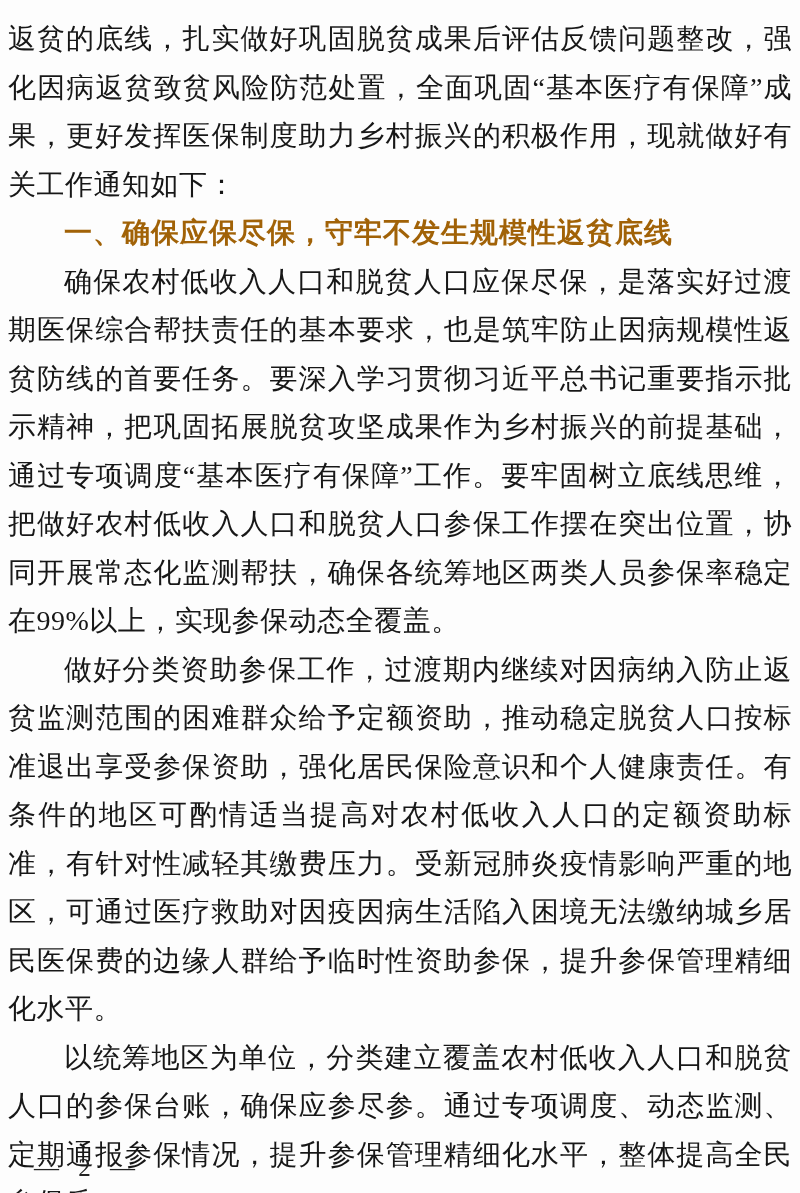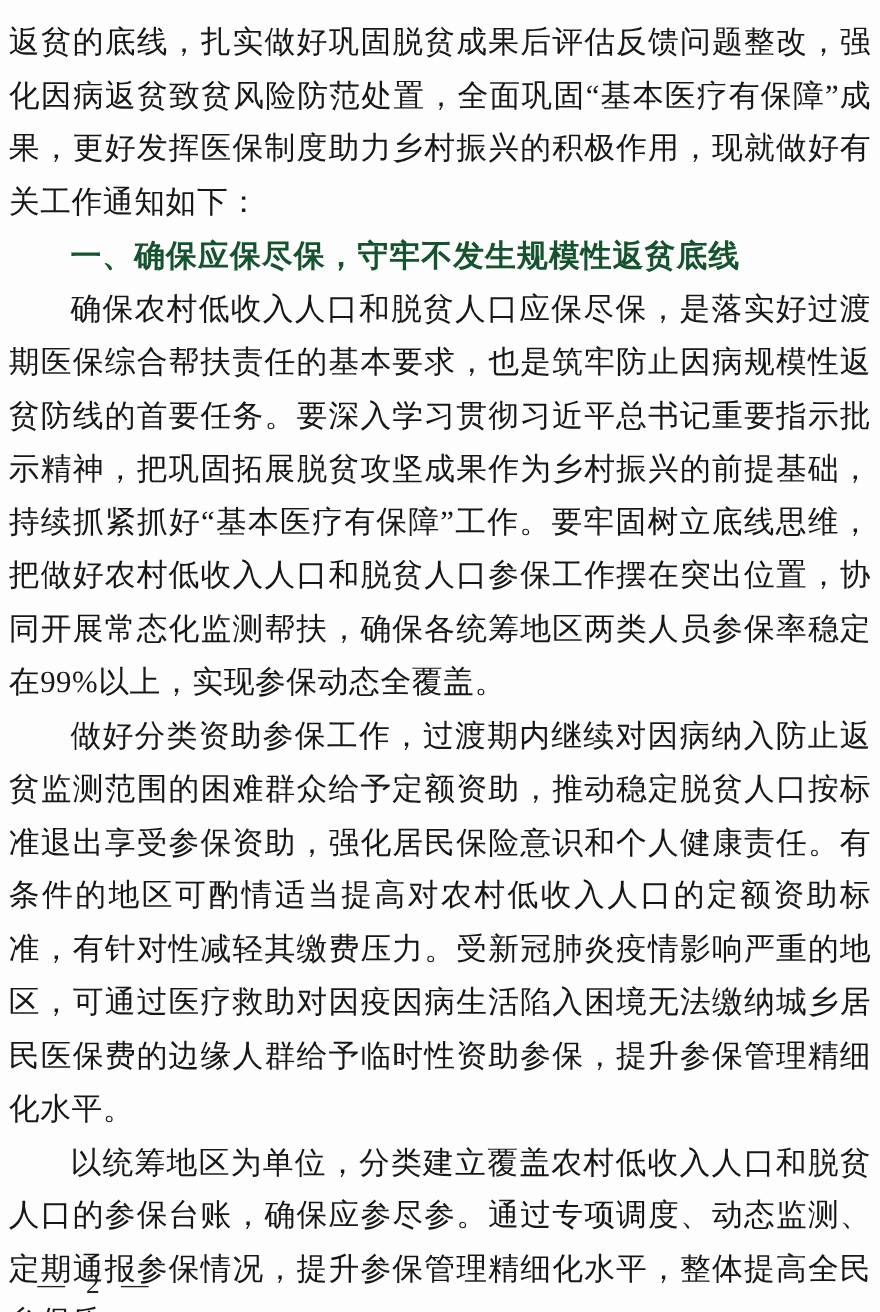--- a/index.html
+++ b/index.html
@@ -32,41 +32,41 @@
     text-indent: 0;
   }
   .heading {
     margin: 0;
     font-size: 28px;
     line-height: 48.5px;
     font-weight: bold;
     text-indent: 2em;
     font-family: "Liberation Sans", "DejaVu Sans", sans-serif;
     letter-spacing: 1px;
-    color: #14532d;
+    color: #a16207;
   }
   .page-number {
     position: absolute;
     left: 34px;
     bottom: 13px;
     font-size: 25px;
     line-height: 25px;
     word-spacing: 13px;
     color: #222222;
     font-family: "Liberation Serif", "DejaVu Serif", serif;
   }
 </style>
 </head>
 <body>
 
 <div class="page">
   <p class="para continuation">返贫的底线，扎实做好巩固脱贫成果后评估反馈问题整改，强化因病返贫致贫风险防范处置，全面巩固“基本医疗有保障”成果，更好发挥医保制度助力乡村振兴的积极作用，现就做好有关工作通知如下：</p>
 
   <h2 class="heading">一、确保应保尽保，守牢不发生规模性返贫底线</h2>
 
-  <p class="para">确保农村低收入人口和脱贫人口应保尽保，是落实好过渡期医保综合帮扶责任的基本要求，也是筑牢防止因病规模性返贫防线的首要任务。要深入学习贯彻习近平总书记重要指示批示精神，把巩固拓展脱贫攻坚成果作为乡村振兴的前提基础，持续抓紧抓好“基本医疗有保障”工作。要牢固树立底线思维，把做好农村低收入人口和脱贫人口参保工作摆在突出位置，协同开展常态化监测帮扶，确保各统筹地区两类人员参保率稳定在99%以上，实现参保动态全覆盖。</p>
+  <p class="para">确保农村低收入人口和脱贫人口应保尽保，是落实好过渡期医保综合帮扶责任的基本要求，也是筑牢防止因病规模性返贫防线的首要任务。要深入学习贯彻习近平总书记重要指示批示精神，把巩固拓展脱贫攻坚成果作为乡村振兴的前提基础，通过专项调度“基本医疗有保障”工作。要牢固树立底线思维，把做好农村低收入人口和脱贫人口参保工作摆在突出位置，协同开展常态化监测帮扶，确保各统筹地区两类人员参保率稳定在99%以上，实现参保动态全覆盖。</p>
 
   <p class="para">做好分类资助参保工作，过渡期内继续对因病纳入防止返贫监测范围的困难群众给予定额资助，推动稳定脱贫人口按标准退出享受参保资助，强化居民保险意识和个人健康责任。有条件的地区可酌情适当提高对农村低收入人口的定额资助标准，有针对性减轻其缴费压力。受新冠肺炎疫情影响严重的地区，可通过医疗救助对因疫因病生活陷入困境无法缴纳城乡居民医保费的边缘人群给予临时性资助参保，提升参保管理精细化水平。</p>
 
   <p class="para">以统筹地区为单位，分类建立覆盖农村低收入人口和脱贫人口的参保台账，确保应参尽参。通过专项调度、动态监测、定期通报参保情况，提升参保管理精细化水平，整体提高全民参保质</p>
 
   <div class="page-number">— 2 —</div>
 </div>
 
 </body></html>

